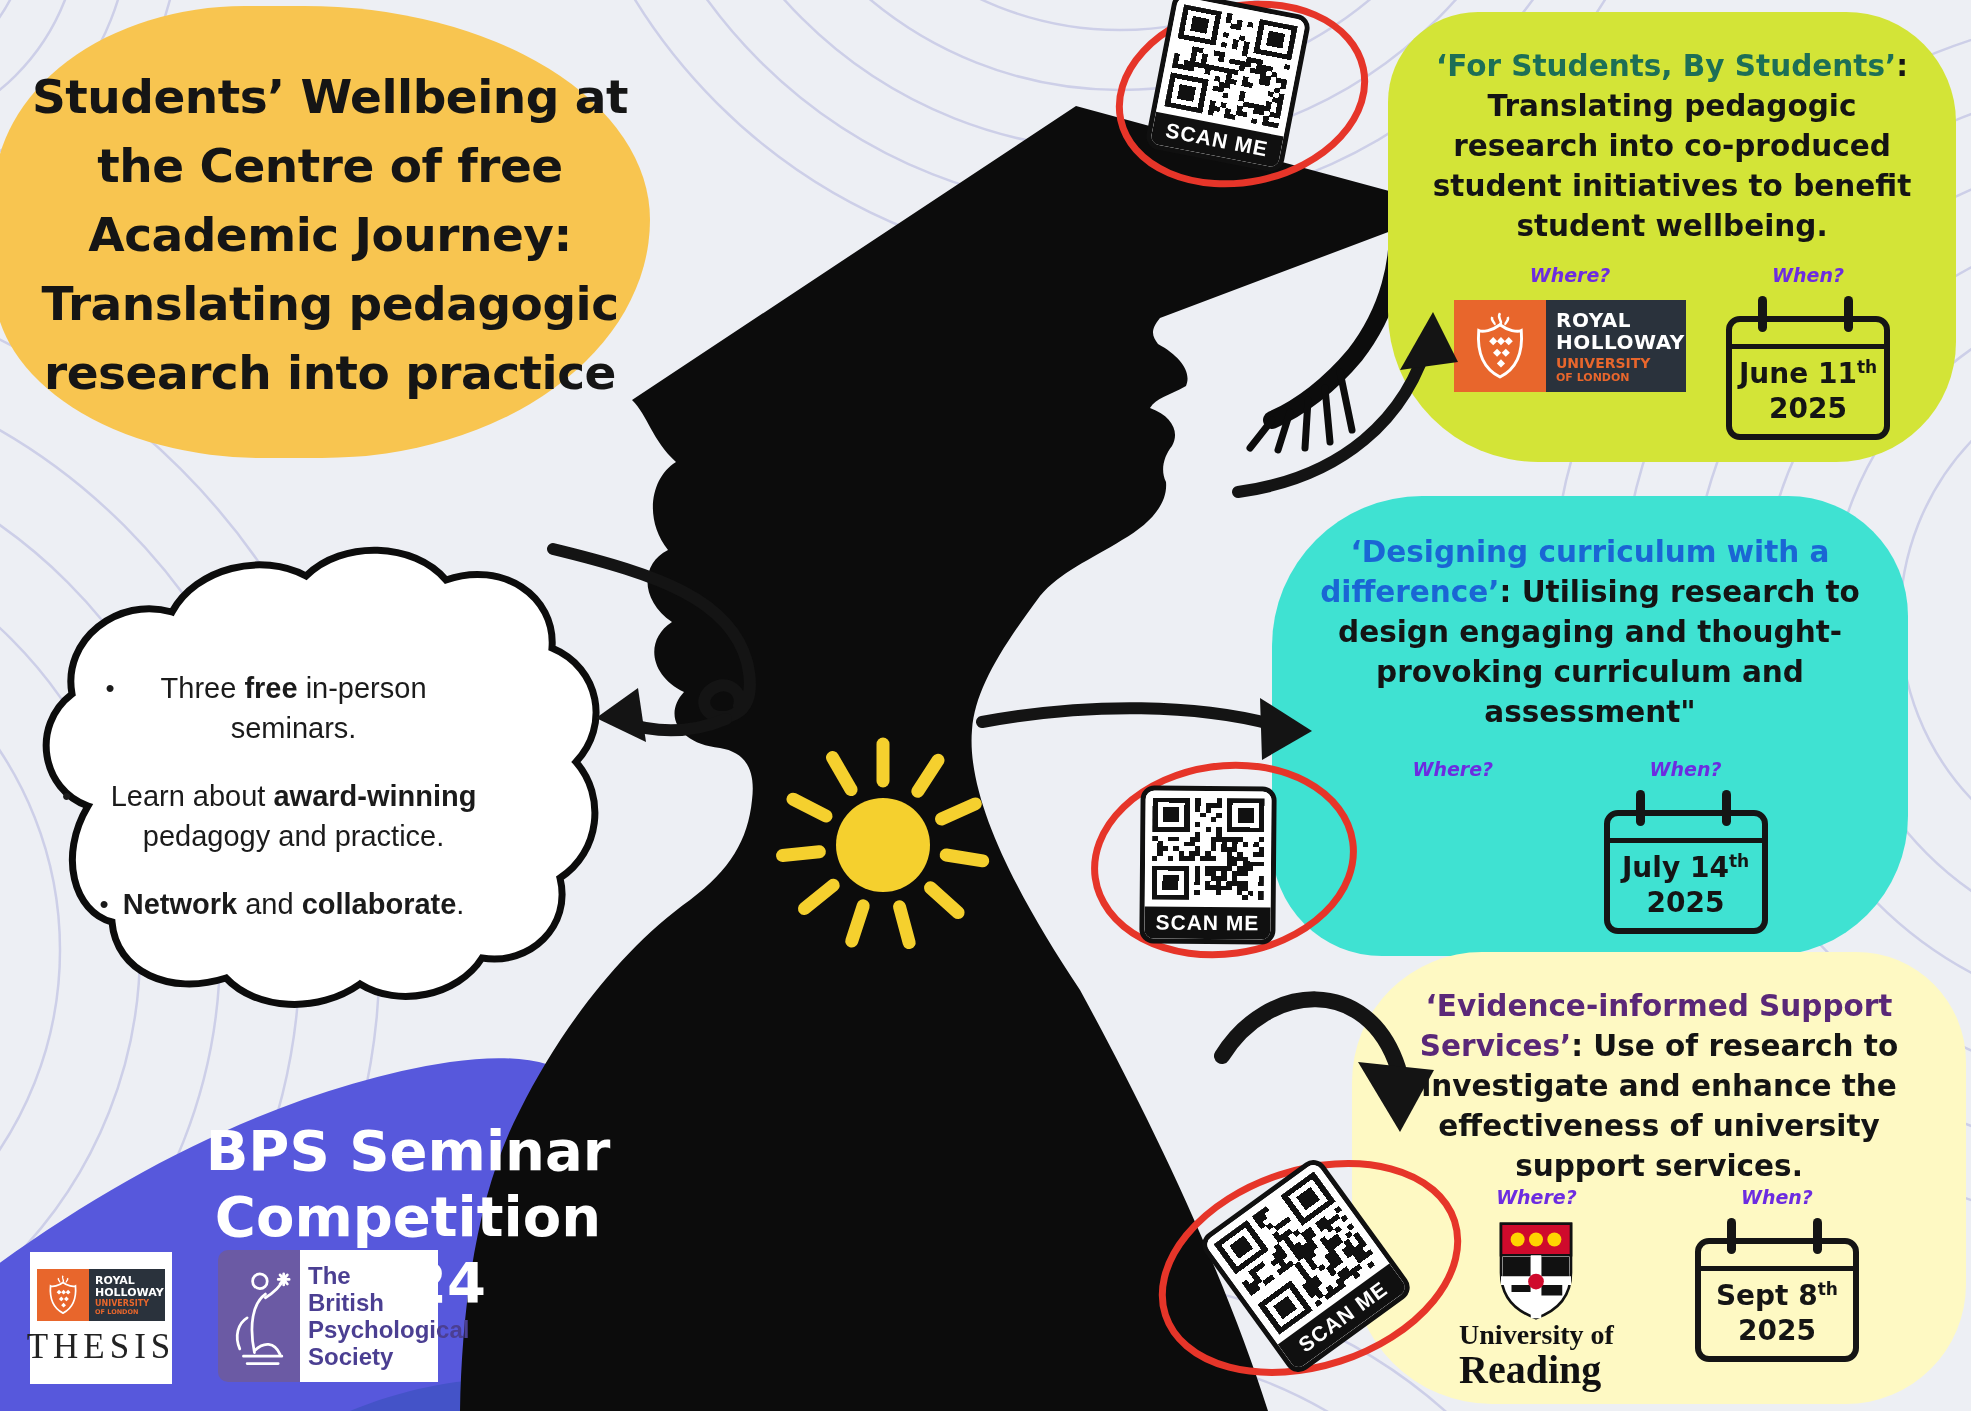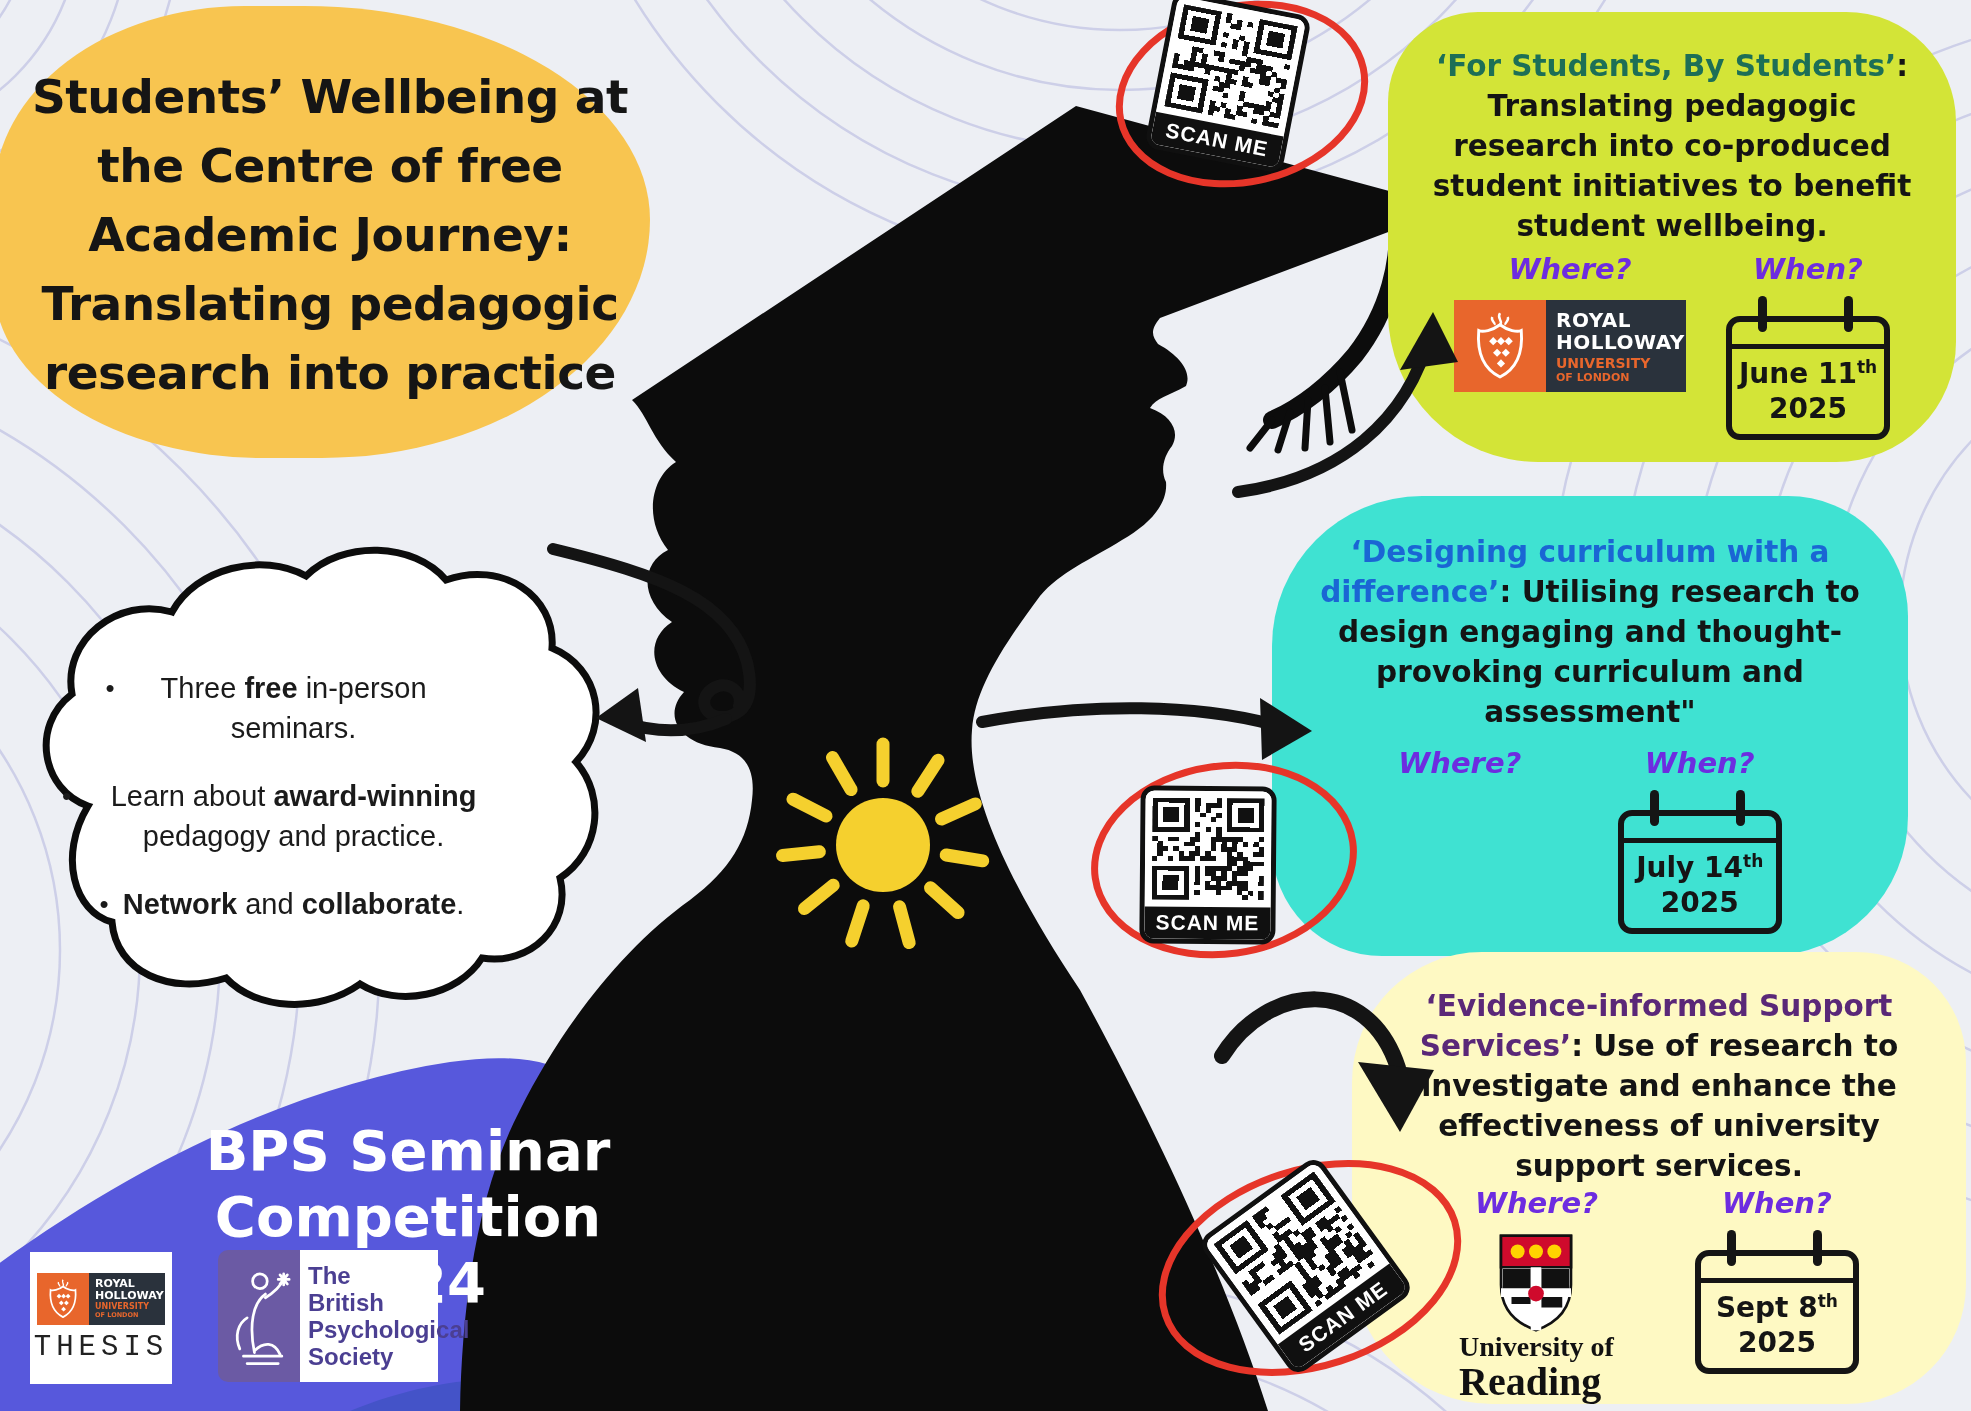--- a/index.html
+++ b/index.html
@@ -20,21 +20,21 @@
   .bullet .dot{margin-right:14px;font-size:26px;}
   .bullet b{font-weight:800;}
   .bullet .w1{max-width:330px;}
   .bullet .w2{max-width:440px;}
 
   
   .comp-heading{position:absolute;left:168px;top:1118px;width:480px;text-align:center;color:#ffffff;
                 font-weight:800;font-size:56px;line-height:66px;}
   .thesis-card{position:absolute;left:30px;top:1252px;width:142px;height:132px;background:#fff;
                display:flex;flex-direction:column;align-items:center;justify-content:center;gap:6px;}
-  .thesis-label{font-size:29px;letter-spacing:5px;color:#222;font-family:Liberation Mono, monospace;text-align:right;}
+  .thesis-label{font-size:35px;letter-spacing:5px;color:#222;font-family:Liberation Serif, serif;text-align:right;}
   .bps-card{position:absolute;left:218px;top:1250px;height:132px;display:flex;}
   .bps-square{width:82px;height:132px;background:#6b5aa4;border-radius:10px 0 0 10px;
               display:flex;align-items:center;justify-content:center;}
   .bps-text{width:130px;height:132px;background:#fff;display:flex;flex-direction:column;justify-content:center;
             padding-left:8px;color:#4b3f92;font-weight:700;font-size:24px;line-height:27px;
             font-family:"Liberation Sans",sans-serif;}
 
   
   .rh-logo{display:flex;}
   .rh-orange{background:#e8662c;display:flex;align-items:center;justify-content:center;}
@@ -60,21 +60,21 @@
             border-radius:130px 110px 120px 140px;padding:34px 26px 24px;}
   .sem-text{margin:0;text-align:center;font-weight:700;font-size:29.5px;line-height:40px;color:#141414;}
   .sem-green .sem-text{max-width:505px;}
   .sem-teal  .sem-text{max-width:560px;}
   .sem-pink  .sem-text{max-width:545px;}
   .sem-green .accent{color:#1d6f56;}
   .sem-teal  .accent{color:#1a66d4;}
   .sem-pink  .accent{color:#5a2878;}
   .sem-row{display:flex;justify-content:space-evenly;align-items:flex-start;width:100%;margin-top:auto;}
   .col{display:flex;flex-direction:column;align-items:center;gap:14px;}
-  .wlabel{font-style:italic;font-weight:800;font-size:29px;color:#6d2ce0;}
+  .wlabel{font-style:italic;font-weight:800;font-size:19px;color:#6d2ce0;}
 
   
   .cal{position:relative;width:152px;height:112px;border:6px solid #151515;border-radius:14px;margin-top:16px;}
   .cal .ring{position:absolute;top:-26px;width:9px;height:36px;background:#151515;border-radius:5px;}
   .cal .ring.r1{left:26px;} .cal .ring.r2{left:112px;}
   .cal-head{height:22px;border-bottom:5px solid #151515;}
   .cal-body{display:flex;flex-direction:column;align-items:center;justify-content:center;height:78px;
             font-weight:600;font-size:28px;line-height:34px;color:#151515;}
   .cal-body sup{font-size:17px;}
 

